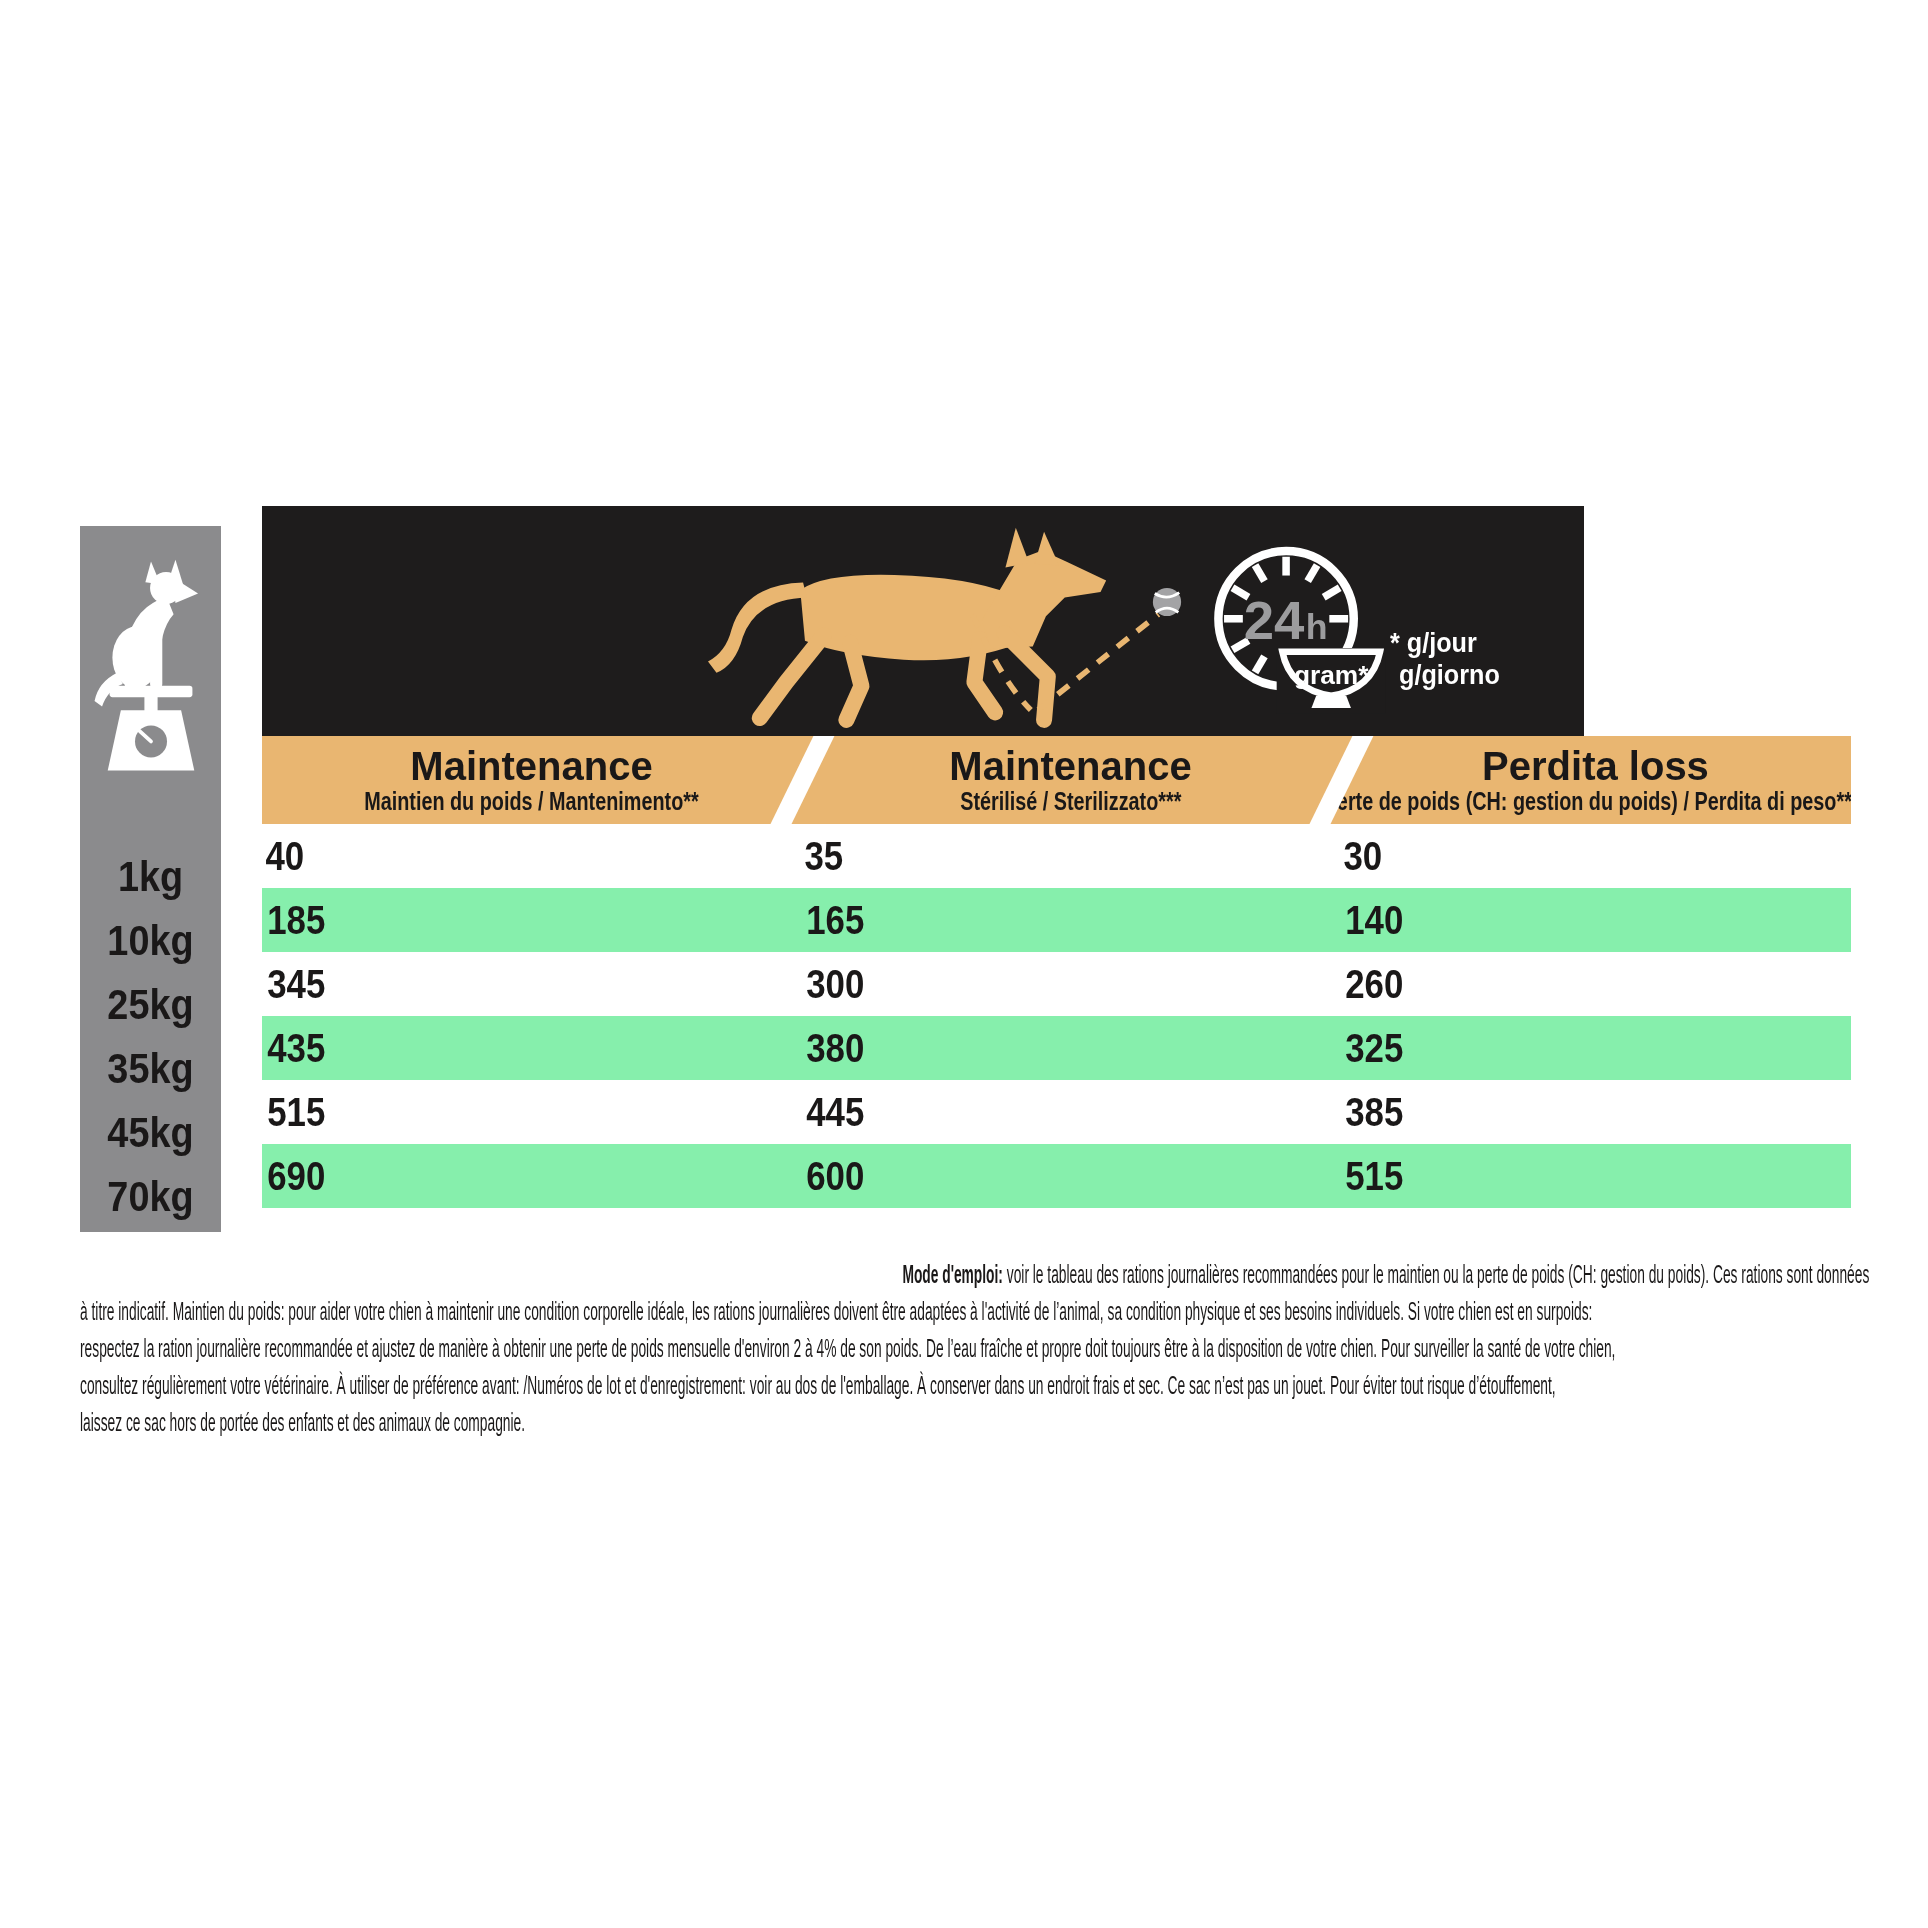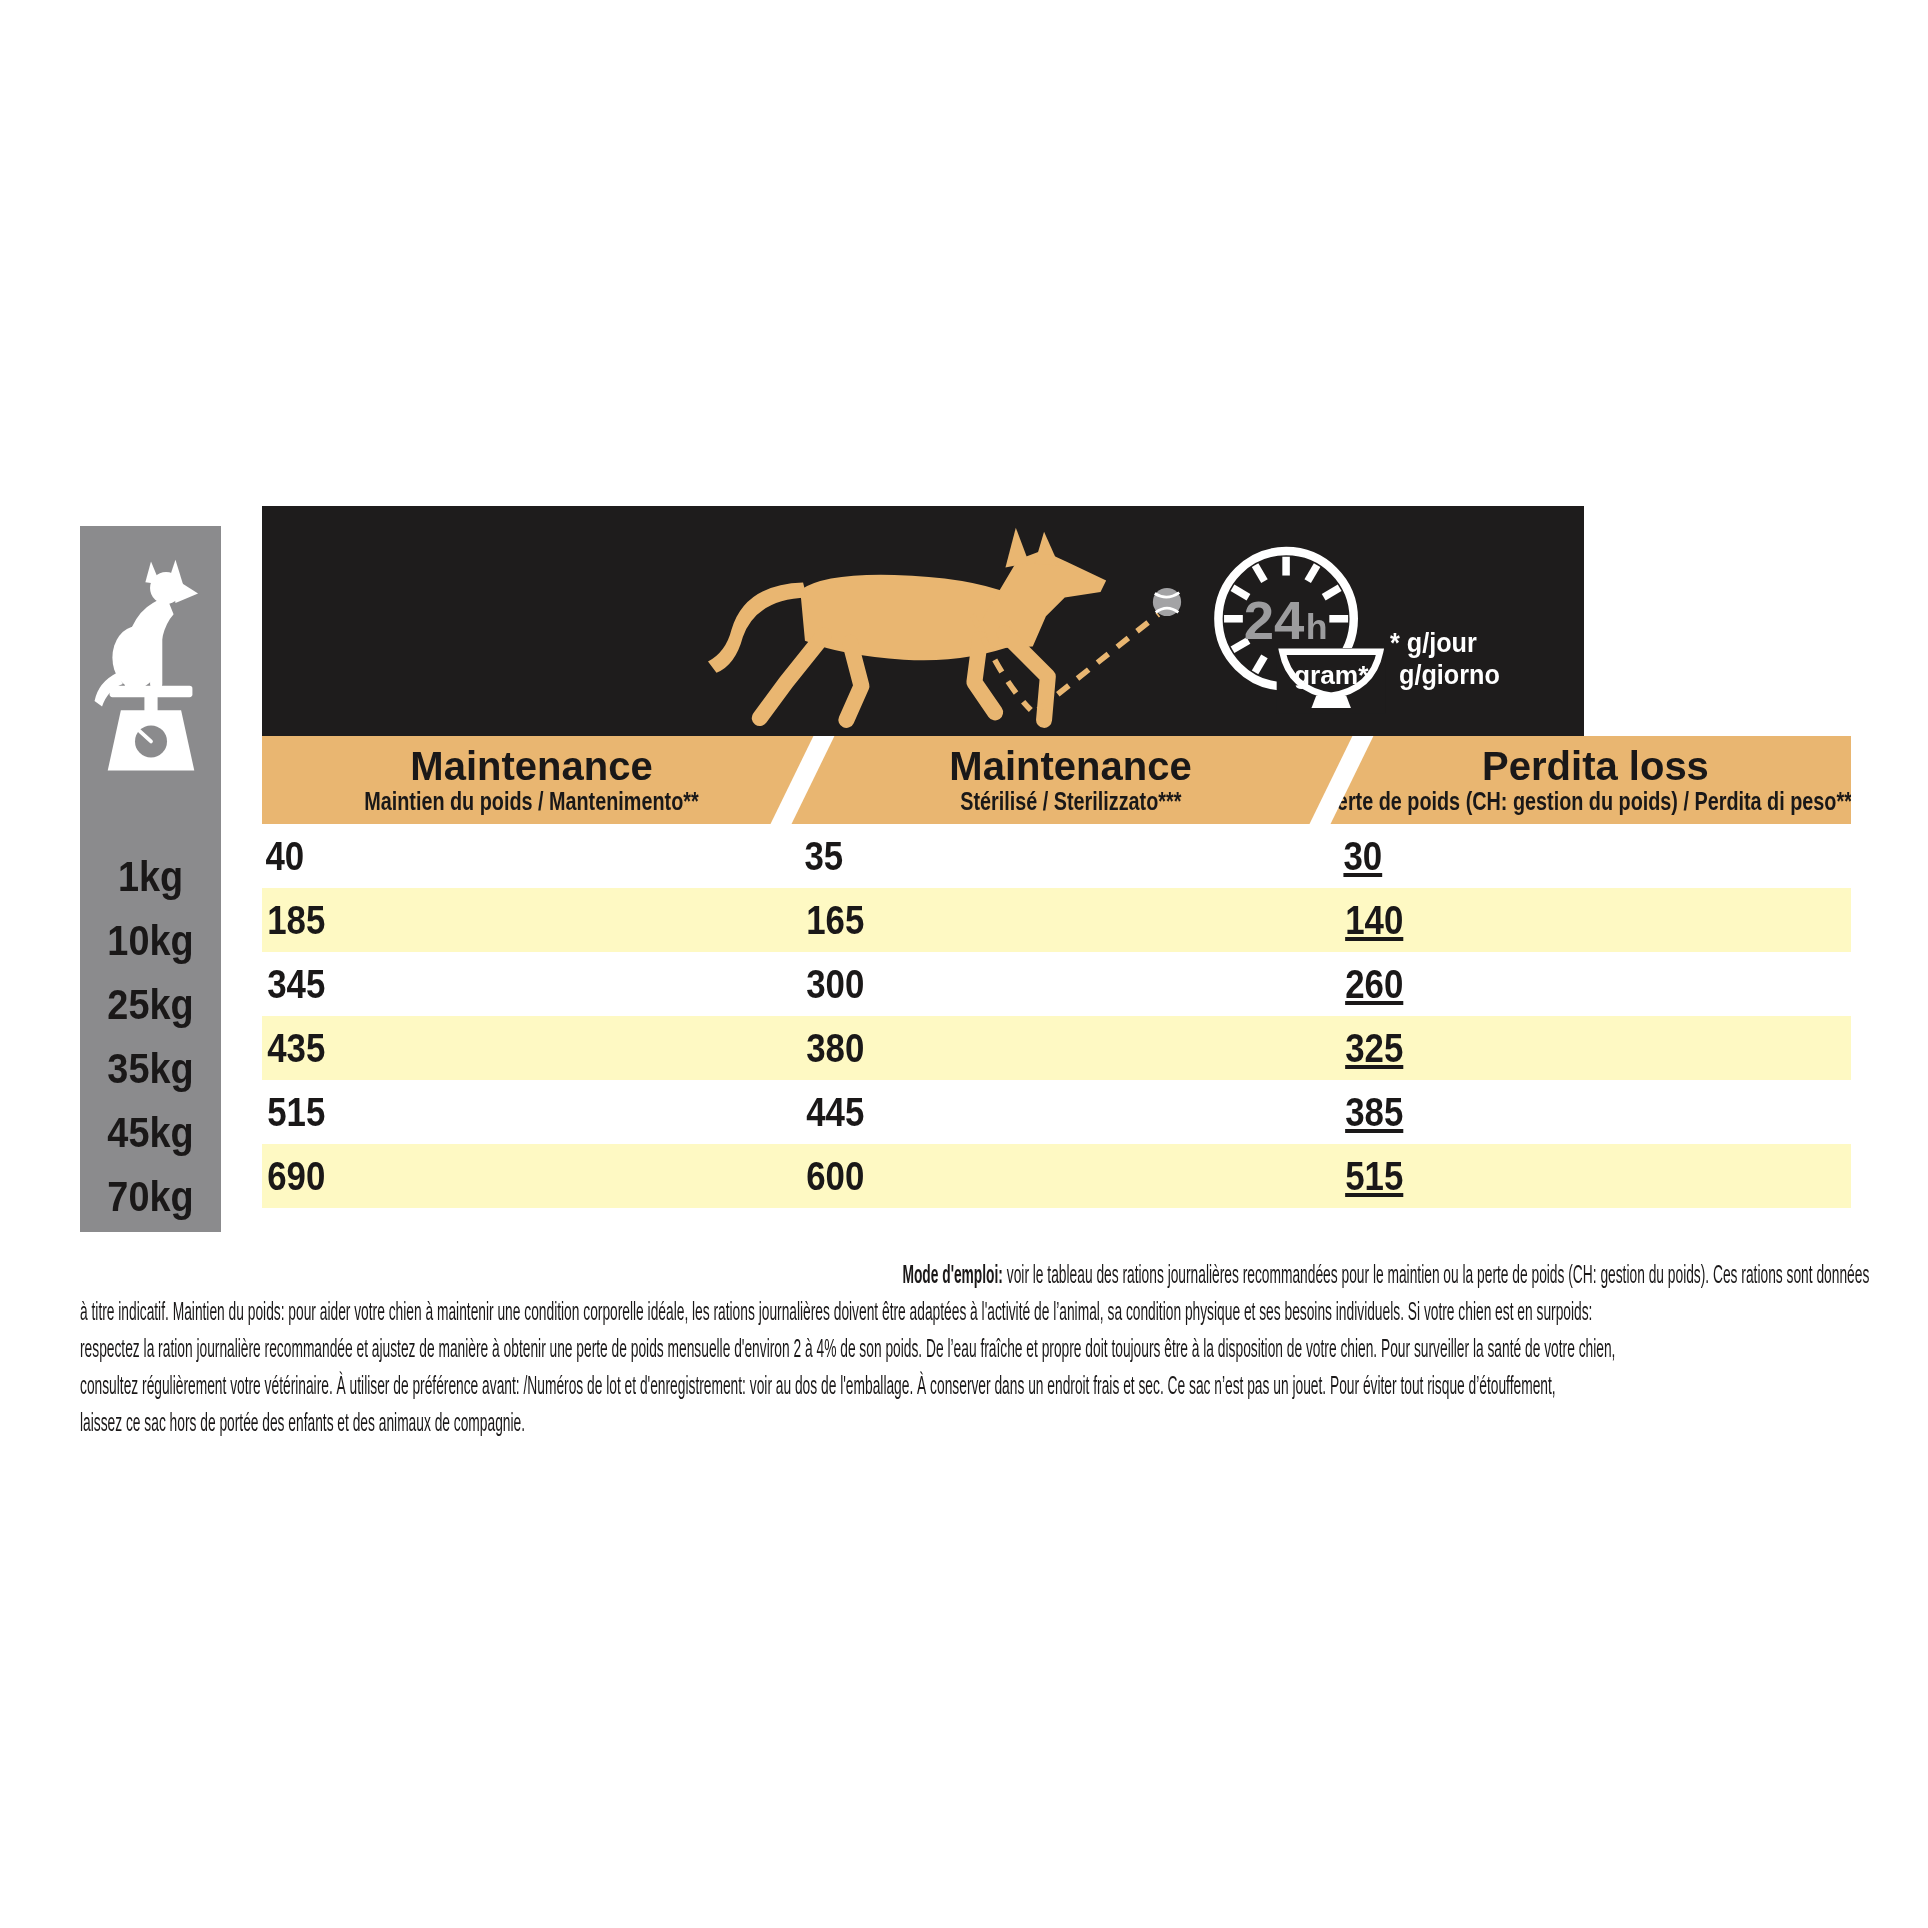--- a/index.html
+++ b/index.html
@@ -31,23 +31,23 @@
   .hcell { display:flex; flex-direction:column; align-items:center; justify-content:center;text-align:center; }
   .hcell.c1 { width:539px; } .hcell.c2 { width:539px; } .hcell.c3 { width:511px; }
   .htitle { font-size:40px; font-weight:bold; line-height:41px; white-space:nowrap; }
   .hsub { font-size:25.4px; font-weight:bold; line-height:28px; white-space:nowrap; transform:scaleX(0.78); }
   .slash { position:absolute; top:-5.6px; width:21px; height:104px; background:#ffffff; transform:skewX(-26deg); }
   .slash.s1 { left:529px; } .slash.s2 { left:1068px; }
 
   
   .rows { left:262px; top:824px; width:1589px; }
   .row { display:flex; height:64px; }
-  .row.stripe { background:#fef9c3; }
+  .row.stripe { background:#86efac; }
   .cell { display:flex; align-items:center; }
-  .cell.c1 { width:539px; } .cell.c2 { width:539px; } .cell.c3 { width:511px;text-decoration:underline; }
+  .cell.c1 { width:539px; } .cell.c2 { width:539px; } .cell.c3 { width:511px; }
   .num { font-size:41px; font-weight:bold; transform:scaleX(0.85); white-space:nowrap; }
 
   
   .footer { left:80px; top:1256px; width:1789px; height:198px; overflow:visible; }
   .footer-scale {
     width:3376px; transform:scaleX(0.53); transform-origin:0 0;
     font-size:26px; line-height:37px; color:#1a1818;
   }
   .fline { white-space:nowrap; }
   .fline.first { text-align:right; }

